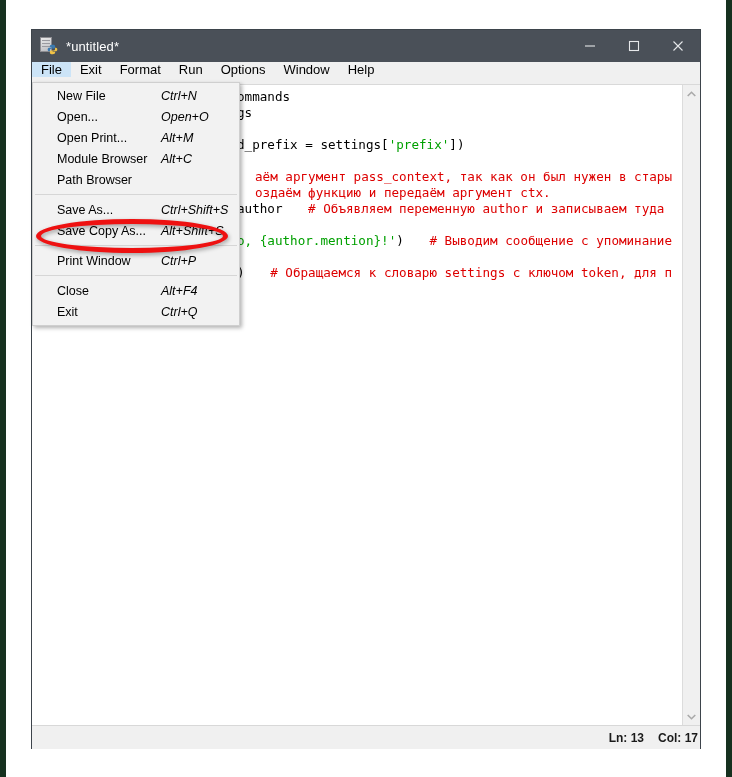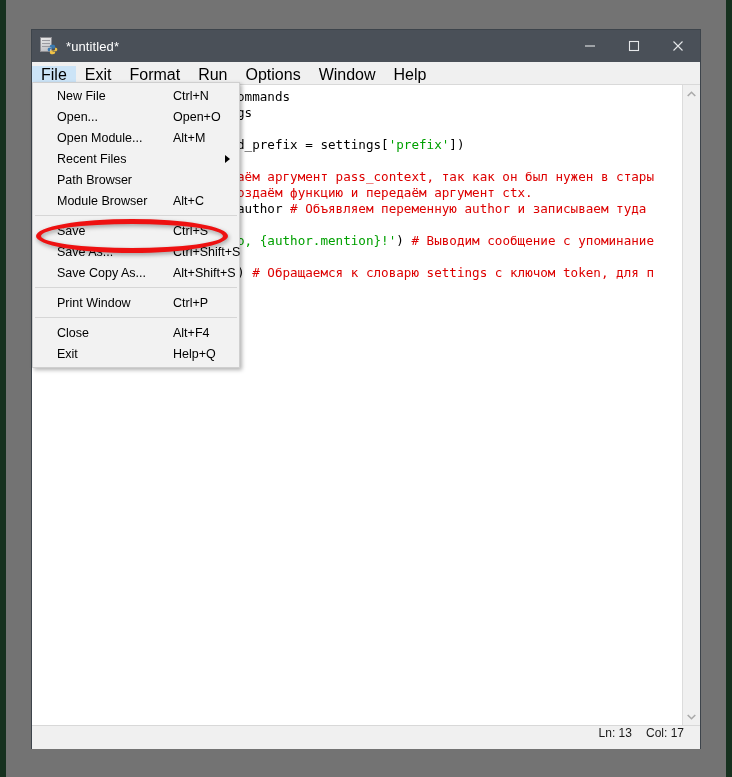--- a/index.html
+++ b/index.html
@@ -5,21 +5,21 @@
   html, body {
     margin: 0; padding: 0;
     background: #000000;
     width: 732px; height: 777px;
     overflow: hidden;
     font-family: "Liberation Sans", sans-serif;
   }
   #root {
     position: relative;
     width: 732px; height: 777px;
-    background: #737373;
+    background: #ffffff;
   }
   
   .edge-strip {
     position: absolute; top: 0; width: 6px; height: 777px;
     background: #16311f;
   }
   .edge-left { left: 0; }
   .edge-right { right: 0; }
 
   
@@ -74,22 +74,22 @@
     color: #e6e8ea;
   }
   .win-btn svg { display: block; }
 
   
   #menubar {
     height: 22px;
     background: #f0f0f0;
     border-bottom: 1px solid #d9d9d9;
     display: flex;
-    align-items: flex-end;
-    font-size: 16px;
+    align-items: flex-start;
+    font-size: 13px;
     color: #000;
     position: relative;
     z-index: 5;
   }
   .menubar-item {
     padding: 0 9px;
     display: flex; align-items: center;
     white-space: nowrap;
   }
   .menubar-item.active { background: #cce4f7; }
@@ -107,21 +107,21 @@
     left: 0px; top: 4px;
     width: 700px;
     white-space: pre;
     font-family: "DejaVu Sans Mono", "Liberation Mono", monospace;
     font-size: 12.6px;
     line-height: 16px;
     color: #000000;
   }
   #code .ln { display: block; height: 16px; }
   .tok-str { color: #00a000; }
-  .tok-com { color: #dd0000; }
+  .tok-com { color: #dd0000; margin-left: 18px; }
 
   
   #vscroll {
     position: absolute;
     right: 0; top: 0; bottom: 0;
     width: 17px;
     background: #f0f0f0;
     border-left: 1px solid #dcdcdc;
   }
   .sb-arrow {
@@ -129,24 +129,25 @@
     display: flex; align-items: center; justify-content: center;
     color: #a0a0a0;
   }
   .sb-up { top: 0; }
   .sb-down { bottom: 0; }
 
   
   #statusbar {
     height: 23px;
     background: #f0f0f0;
-    display: flex; align-items: flex-start; justify-content: flex-end;
+    display: flex; align-items: center; justify-content: flex-end;
     font-size: 12px; color: #1a1a1a;
-    padding-right: 16px;
+    padding-right: 2px;
     gap: 14px;
+    font-weight: bold;
   }
 
   
   #file-menu {
     position: absolute;
     left: 32px; top: 82px;
     width: 206px;
     background: #f2f2f2;
     border: 1px solid #cfcfcf;
     box-shadow: 2px 2px 4px rgba(0,0,0,.30);
@@ -158,22 +159,23 @@
   }
   .menu-row {
     height: 21px;
     display: flex; align-items: center;
     position: relative;
     padding-left: 24px; padding-right: 10px;
   }
   .menu-label { flex: none; }
   .menu-accel {
     position: absolute;
-    left: 140px;
+    left: 128px;
     white-space: nowrap;
+    font-style: italic;
   }
   .menu-arrow {
     position: absolute; right: 9px;
     width: 0; height: 0;
     border-left: 5px solid #000;
     border-top: 4px solid transparent;
     border-bottom: 4px solid transparent;
   }
   .menu-sep {
     height: 1px; background: #d6d6d6;
@@ -282,58 +284,50 @@
   <div id="file-menu">
       <div class="menu-row">
         <span class="menu-label">New File</span>
         <span class="menu-accel">Ctrl+N</span>
       </div>
       <div class="menu-row">
         <span class="menu-label">Open...</span>
         <span class="menu-accel">Open+O</span>
       </div>
       <div class="menu-row">
-        <span class="menu-label">Open Module...</span>
+        <span class="menu-label">Open Print...</span>
         <span class="menu-accel">Alt+M</span>
-      </div>
-      <div class="menu-row">
-        <span class="menu-label">Recent Files</span>
-        <span class="menu-arrow"></span>
-      </div>
-      <div class="menu-row">
-        <span class="menu-label">Path Browser</span>
       </div>
       <div class="menu-row">
         <span class="menu-label">Module Browser</span>
         <span class="menu-accel">Alt+C</span>
       </div>
+      <div class="menu-row">
+        <span class="menu-label">Path Browser</span>
+      </div>
       <div class="menu-sep"></div>
-      <div class="menu-row">
-        <span class="menu-label">Save</span>
-        <span class="menu-accel">Ctrl+S</span>
-      </div>
       <div class="menu-row">
         <span class="menu-label">Save As...</span>
         <span class="menu-accel">Ctrl+Shift+S</span>
       </div>
       <div class="menu-row">
         <span class="menu-label">Save Copy As...</span>
         <span class="menu-accel">Alt+Shift+S</span>
       </div>
       <div class="menu-sep"></div>
       <div class="menu-row">
         <span class="menu-label">Print Window</span>
         <span class="menu-accel">Ctrl+P</span>
       </div>
       <div class="menu-sep"></div>
       <div class="menu-row">
         <span class="menu-label">Close</span>
         <span class="menu-accel">Alt+F4</span>
       </div>
       <div class="menu-row">
         <span class="menu-label">Exit</span>
-        <span class="menu-accel">Help+Q</span>
+        <span class="menu-accel">Ctrl+Q</span>
       </div>
     </div>
 
   <div id="annot-oval"></div>
 
 </div>
 
 </body></html>

